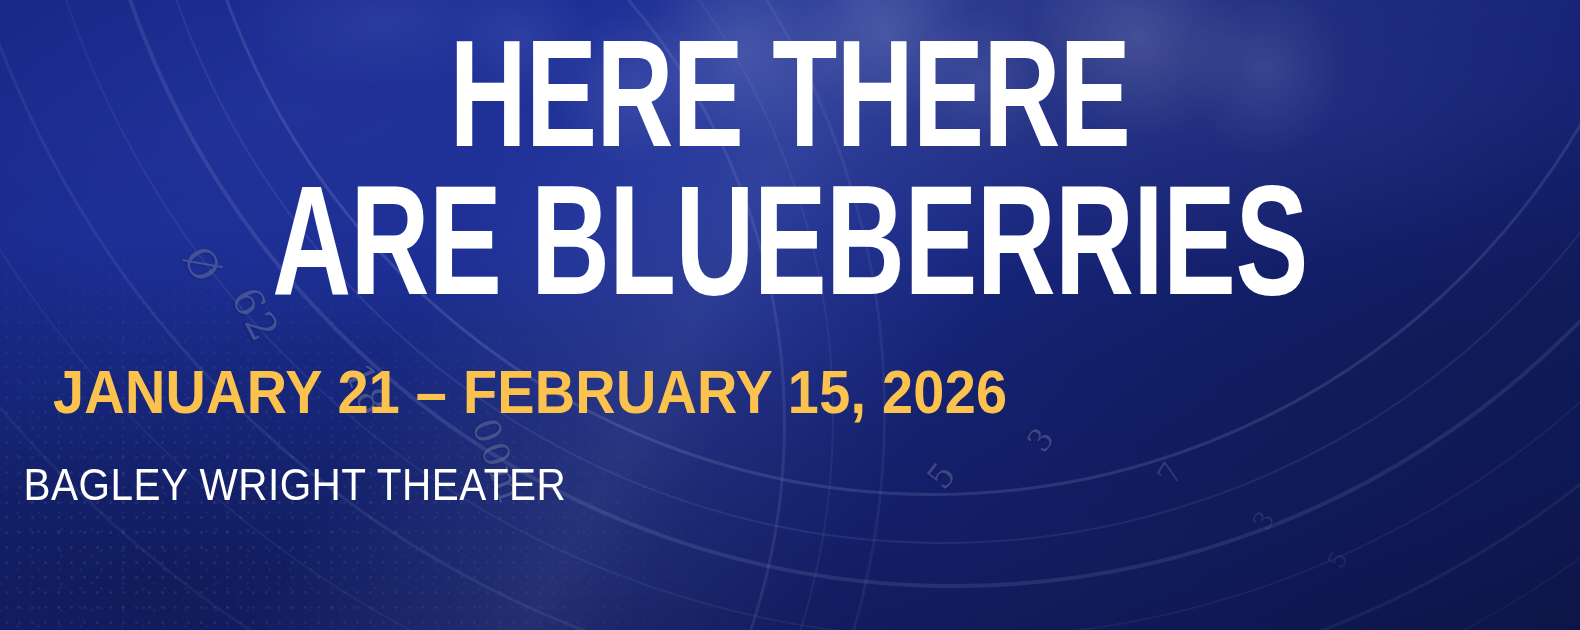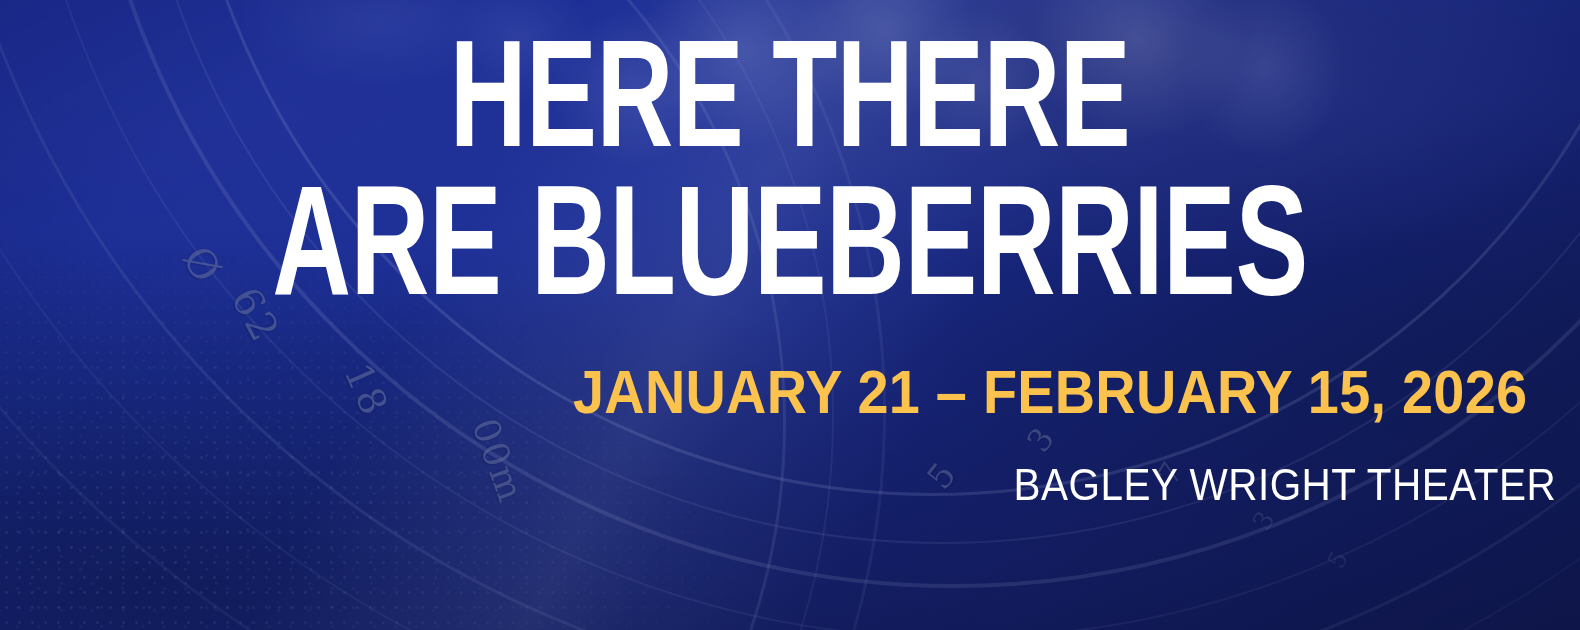--- a/index.html
+++ b/index.html
@@ -126,21 +126,21 @@
   .bg-vignette {
     background: radial-gradient(ellipse 82% 95% at 50% 45%, rgba(0,0,0,0) 52%, rgba(8,16,60,.28) 100%);
   }
 
   
   .content {
     position: absolute;
     inset: 0;
     display: flex;
     flex-direction: column;
-    align-items: flex-end;
+    align-items: flex-start;
     z-index: 5;
   }
 
   .title-block { width: 100%; text-align: center; }
 
   .title-line {
     display: block;
     color: #ffffff;
     font-family: "Liberation Sans Narrow", "Liberation Sans", sans-serif;
     font-weight: 700;

